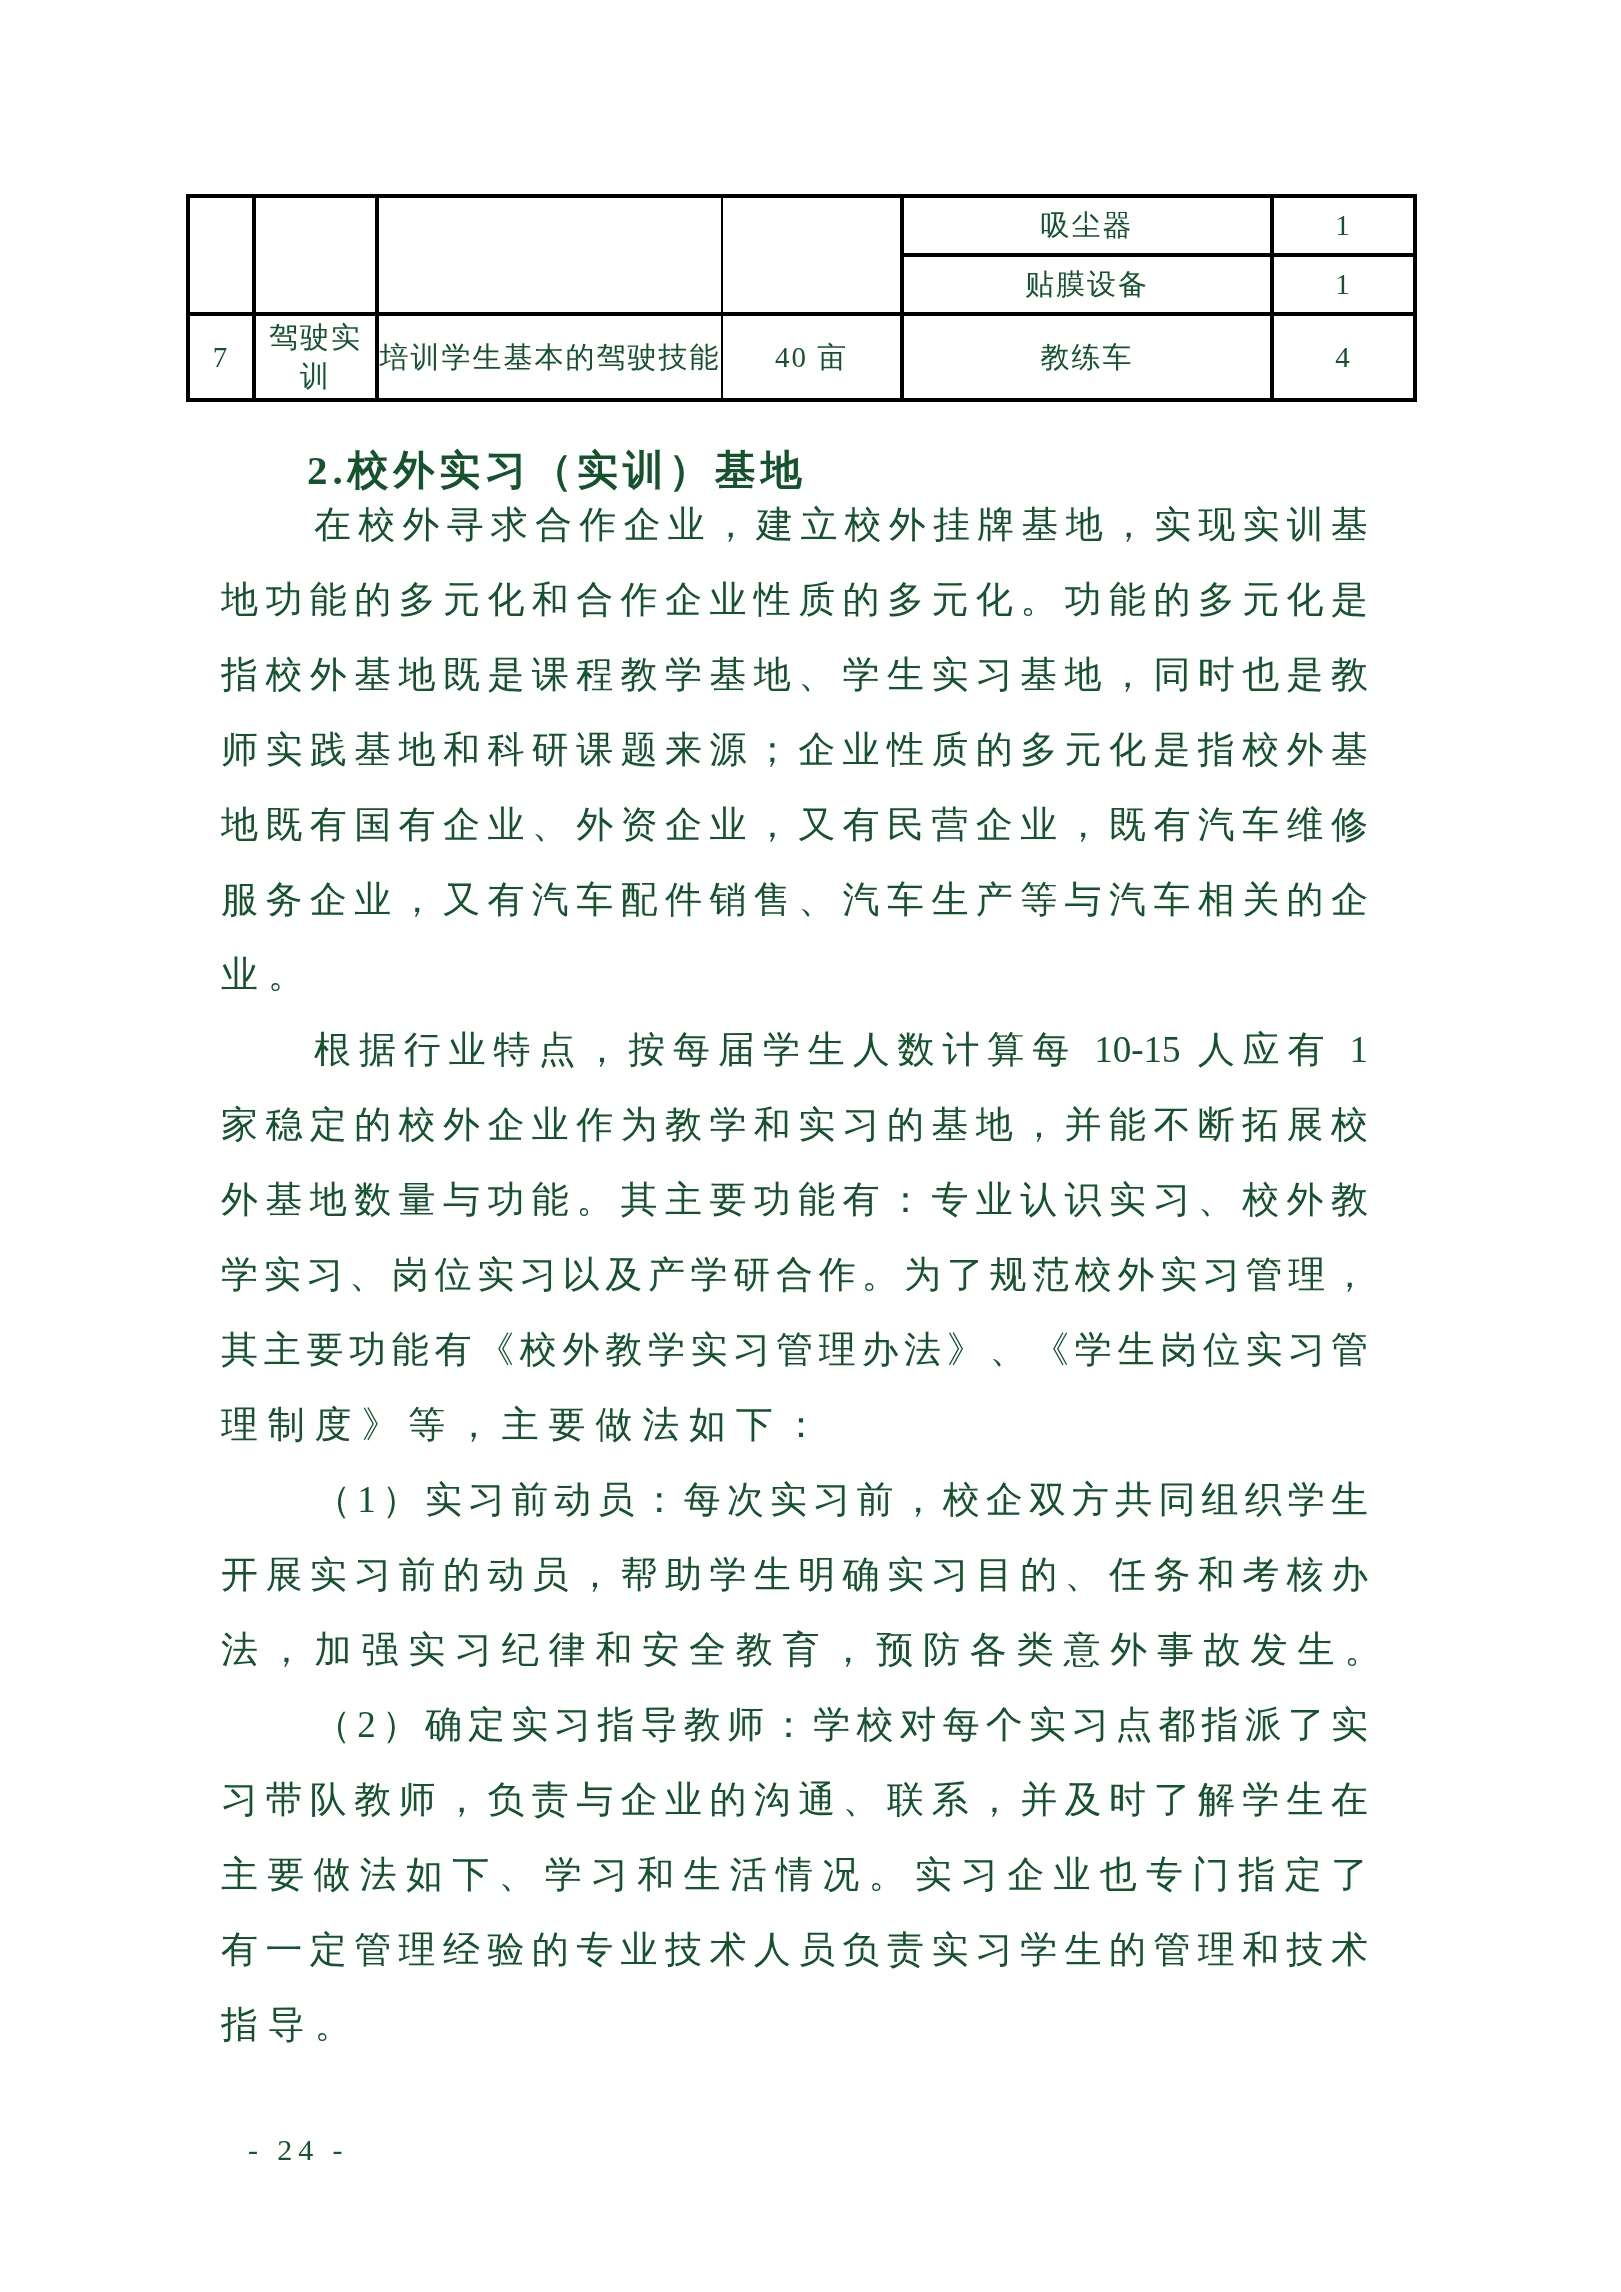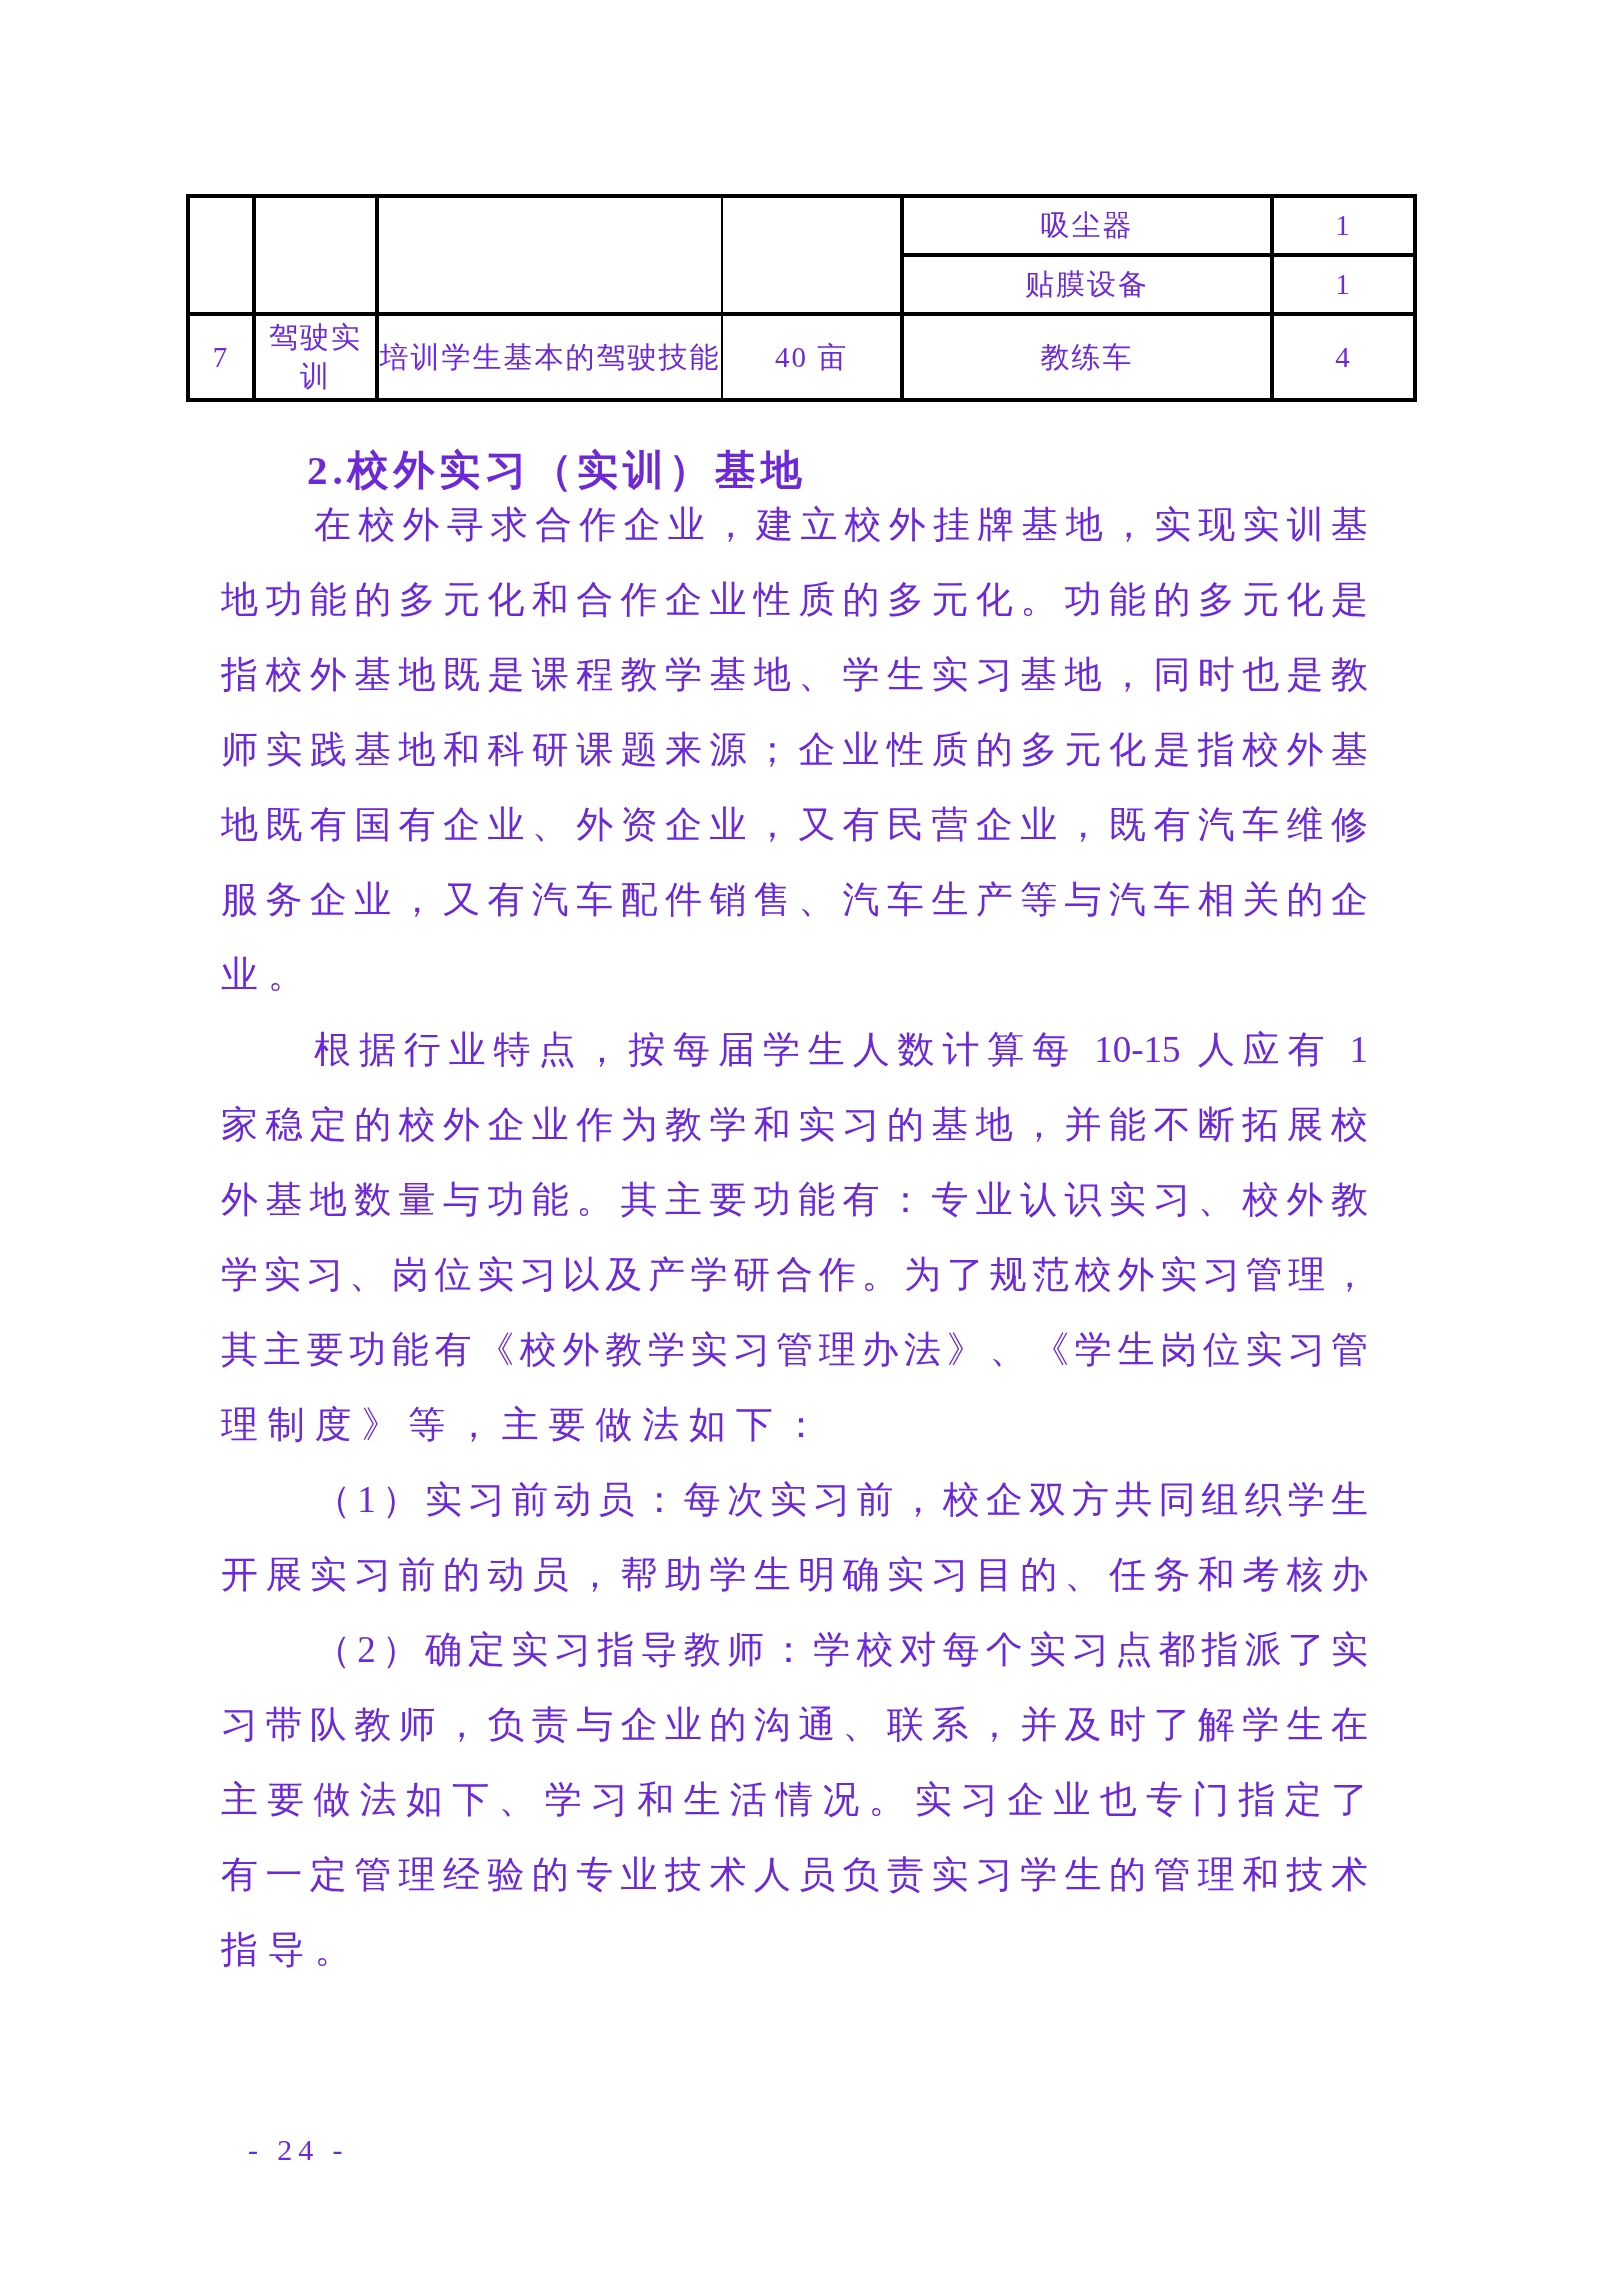--- a/index.html
+++ b/index.html
@@ -1,21 +1,21 @@
 <!DOCTYPE html>
 <html><head>
 <meta charset="utf-8">
 <style>
   html,body{margin:0;padding:0;background:#888;}
   .page{
     position:relative;
     width:1621px;height:2293px;
     background:#ffffff;
     font-family:"Liberation Serif","DejaVu Serif",serif;
-    color:#6d28d9;
+    color:#14532d;
     overflow:hidden;
   }
   
   .tbl-wrap{position:absolute;left:186px;top:194px;}
   table.etable{
     border-collapse:collapse;table-layout:fixed;
     width:1228px;
     border:4.9px solid #000;
   }
   table.etable td{
@@ -111,20 +111,21 @@
 
     <div class="bline j first">根据行业特点，按每届学生人数计算每 10-15 人应有 1</div>
     <div class="bline j">家稳定的校外企业作为教学和实习的基地，并能不断拓展校</div>
     <div class="bline j">外基地数量与功能。其主要功能有：专业认识实习、校外教</div>
     <div class="bline j">学实习、岗位实习以及产学研合作。为了规范校外实习管理，</div>
     <div class="bline j">其主要功能有《校外教学实习管理办法》、《学生岗位实习管</div>
     <div class="bline end">理制度》等，主要做法如下：</div>
 
     <div class="bline j first">（1）实习前动员：每次实习前，校企双方共同组织学生</div>
     <div class="bline j">开展实习前的动员，帮助学生明确实习目的、任务和考核办</div>
+    <div class="bline end">法，加强实习纪律和安全教育，预防各类意外事故发生。</div>
 
     <div class="bline j first">（2）确定实习指导教师：学校对每个实习点都指派了实</div>
     <div class="bline j">习带队教师，负责与企业的沟通、联系，并及时了解学生在</div>
     <div class="bline j">主要做法如下、学习和生活情况。实习企业也专门指定了</div>
     <div class="bline j">有一定管理经验的专业技术人员负责实习学生的管理和技术</div>
     <div class="bline end">指导。</div>
   </div>
 
   <div class="footer">- 24 -</div>
 

